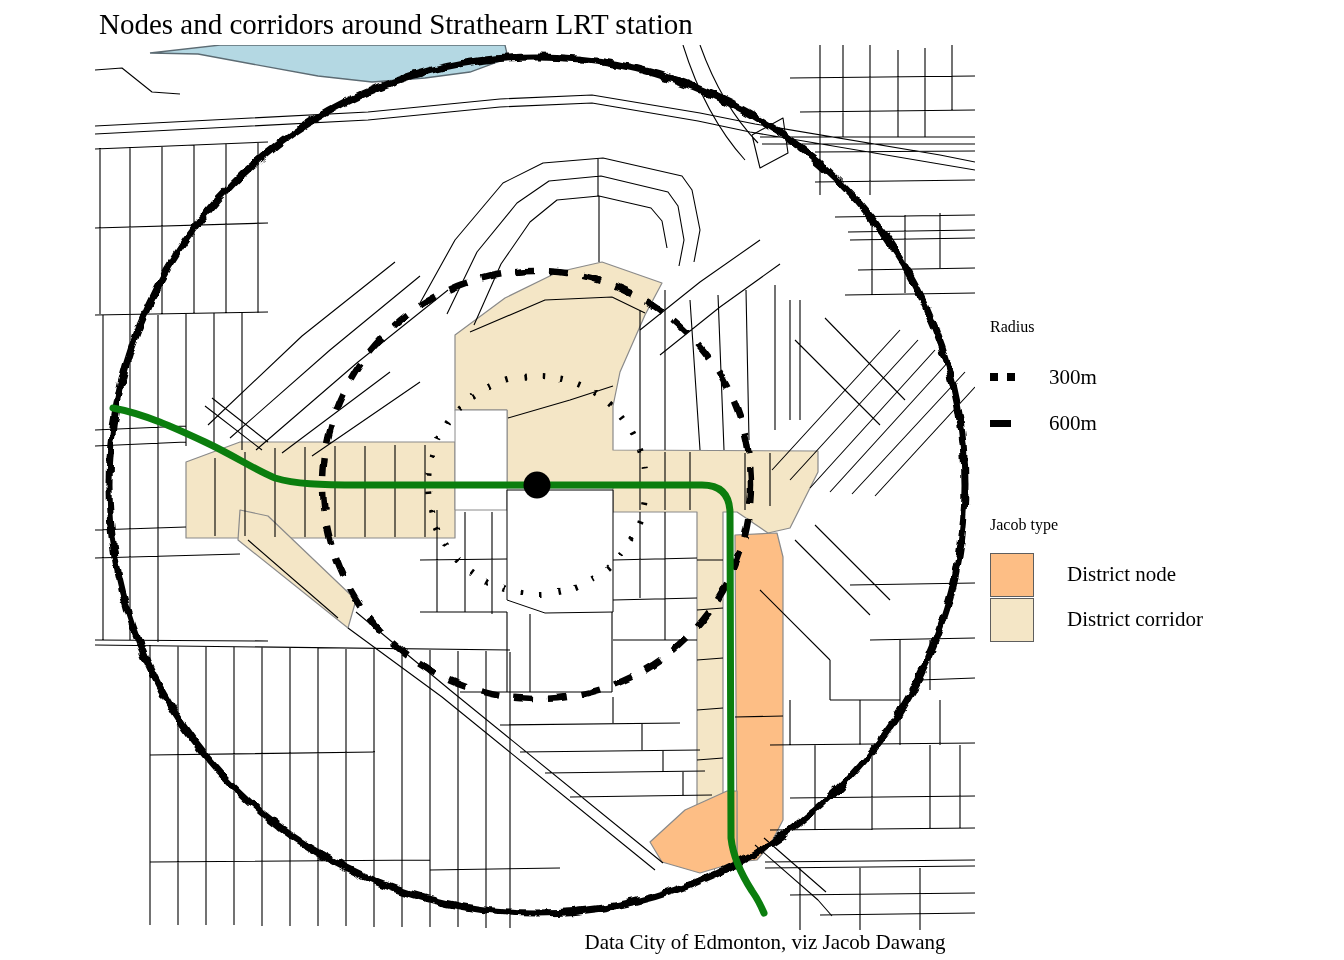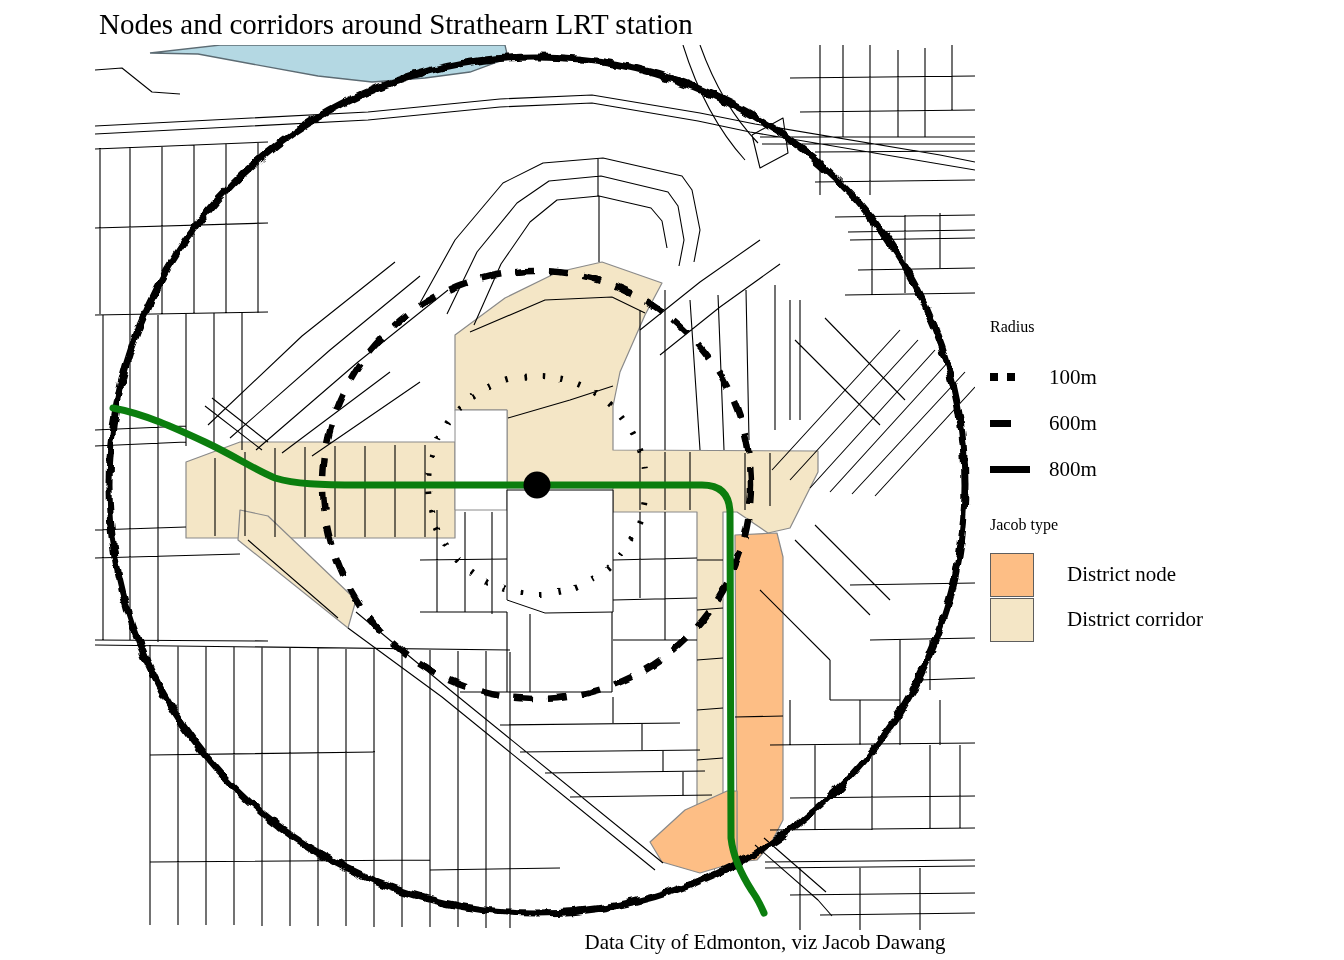--- a/index.html
+++ b/index.html
@@ -150,33 +150,27 @@
 
   <div class="page-title">Nodes and corridors around Strathearn LRT station</div>
 
   <div class="legend">
     <div class="legend-title">Radius</div>
     <div class="lr-item">
       <span class="lr-sample">
           <i class="ls dotsq"></i>
           <i class="ls dotsq"></i>
         </span>
-      <span class="lr-label">100m</span>
+      <span class="lr-label">300m</span>
     </div>
     <div class="lr-item">
       <span class="lr-sample">
           <i class="ls dash"></i>
         </span>
       <span class="lr-label">600m</span>
-    </div>
-    <div class="lr-item">
-      <span class="lr-sample">
-          <i class="ls solid"></i>
-        </span>
-      <span class="lr-label">800m</span>
     </div>
   </div>
 
   <div class="legend-area">
     <div class="legend-title">Jacob type</div>
     <div class="la-row">
       <span class="swatch district"></span>
       <span class="la-label">District node</span>
     </div>
     <div class="la-row">

